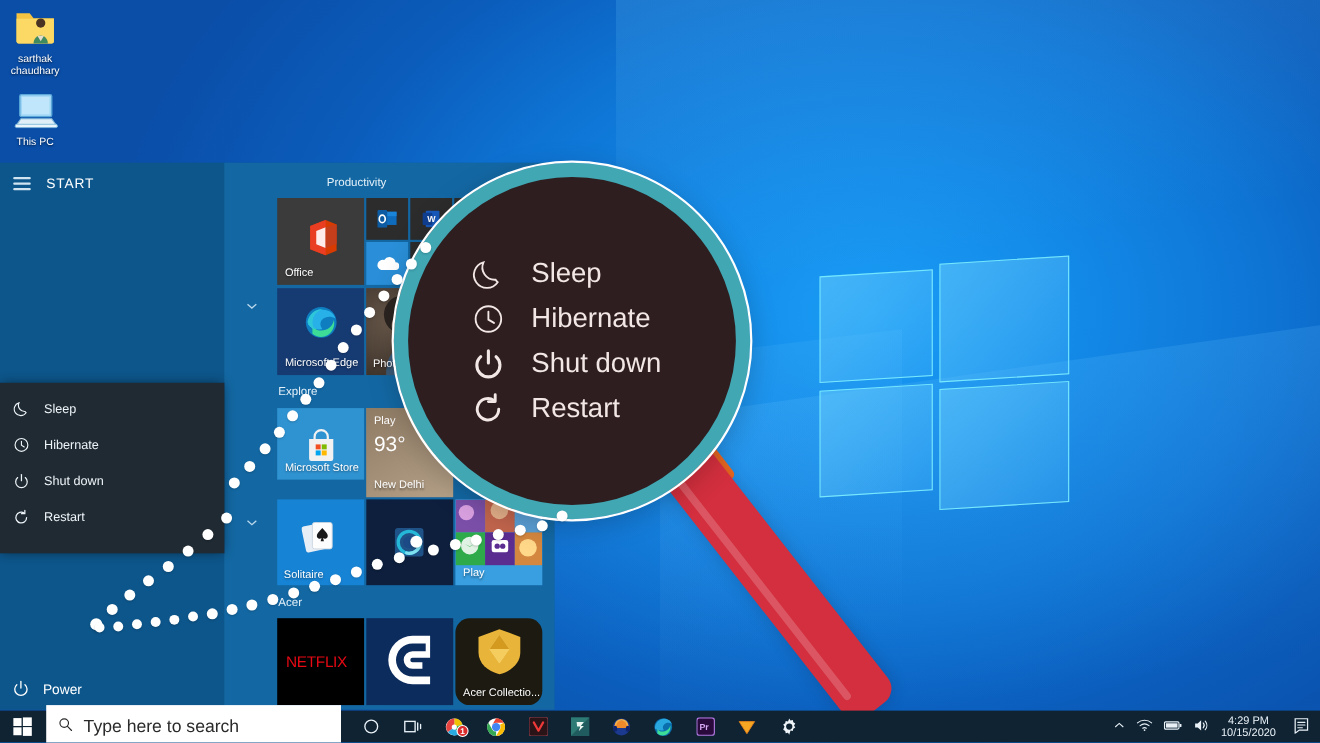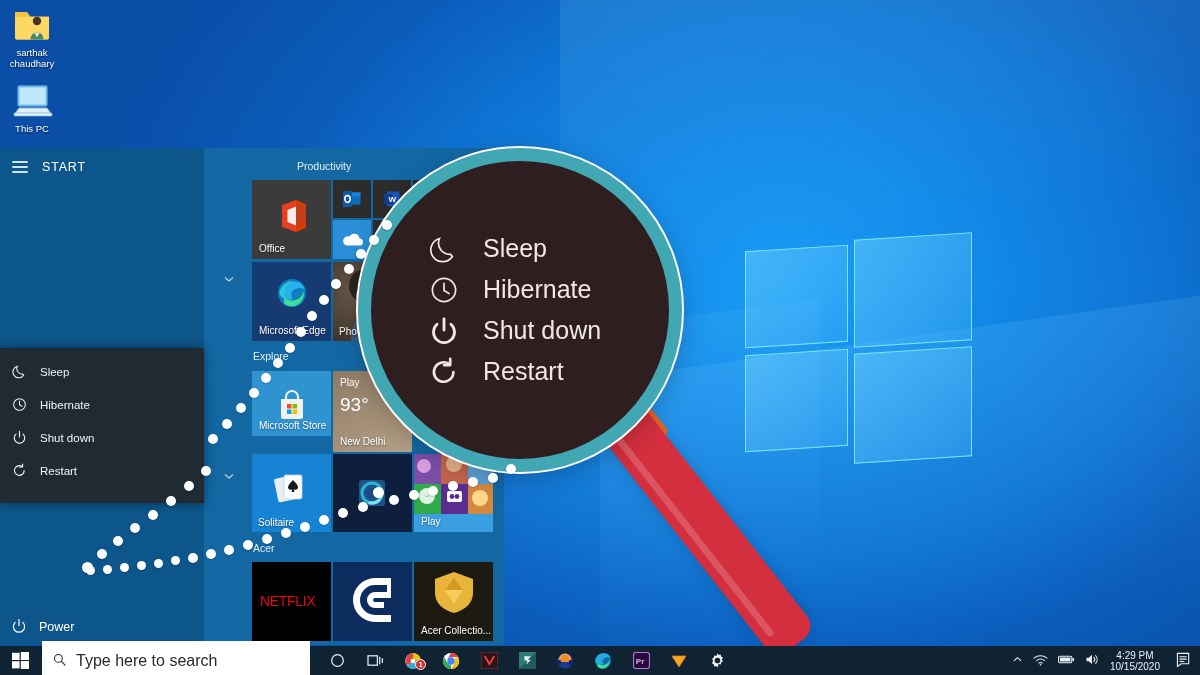--- a/index.html
+++ b/index.html
@@ -429,21 +429,21 @@
   <div class="tile" style="left:252px; top:562px; width:79px; height:79px; background:#000000;">
     <span style="position:absolute;left:8px;top:31px;color:#e50914;font-size:14px;font-weight:normal;letter-spacing:-0.3px;">NETFLIX</span>
   </div>
 
   <div class="tile" style="left:333px; top:562px; width:79px; height:79px; background:#0d2c5e;">
     <svg style="position:absolute;left:16px;top:12px;" width="48" height="52" viewBox="0 0 48 52">
       <path d="M26 4a22 22 0 1 0 0 44h16v-7H26a15 15 0 1 1 0-30h12v7H26a8 8 0 1 0 0 16h9v-6h-9a2 2 0 1 1 0-4h16V4z" fill="#fff"></path>
     </svg>
   </div>
 
-  <div class="tile" style="left:414px; top:562px; width:79px; height:79px; background:#1d1a12;">
+  <div class="tile" style="left:414px; top:562px; width:79px; height:79px; background:#1d1a12;border-radius:13px;">
     <svg style="position:absolute;left:19px;top:8px;" width="42" height="44" viewBox="0 0 42 44">
       <path d="M21 2L40 9v14c0 10-8 17-19 20C10 40 2 33 2 23V9z" fill="#e8b53a"></path>
       <path d="M21 7l-9 13 9 13 9-13z" fill="#fae08a"></path>
       <path d="M21 7l-9 13h18z" fill="#d49a1f"></path>
       <path d="M12 20l9 13 9-13z" fill="#f5cc5e"></path>
     </svg>
     <span class="tile-name">Acer Collectio...</span>
   </div>
 
   <div class="chevron" style="left:223px; top:271px;">

